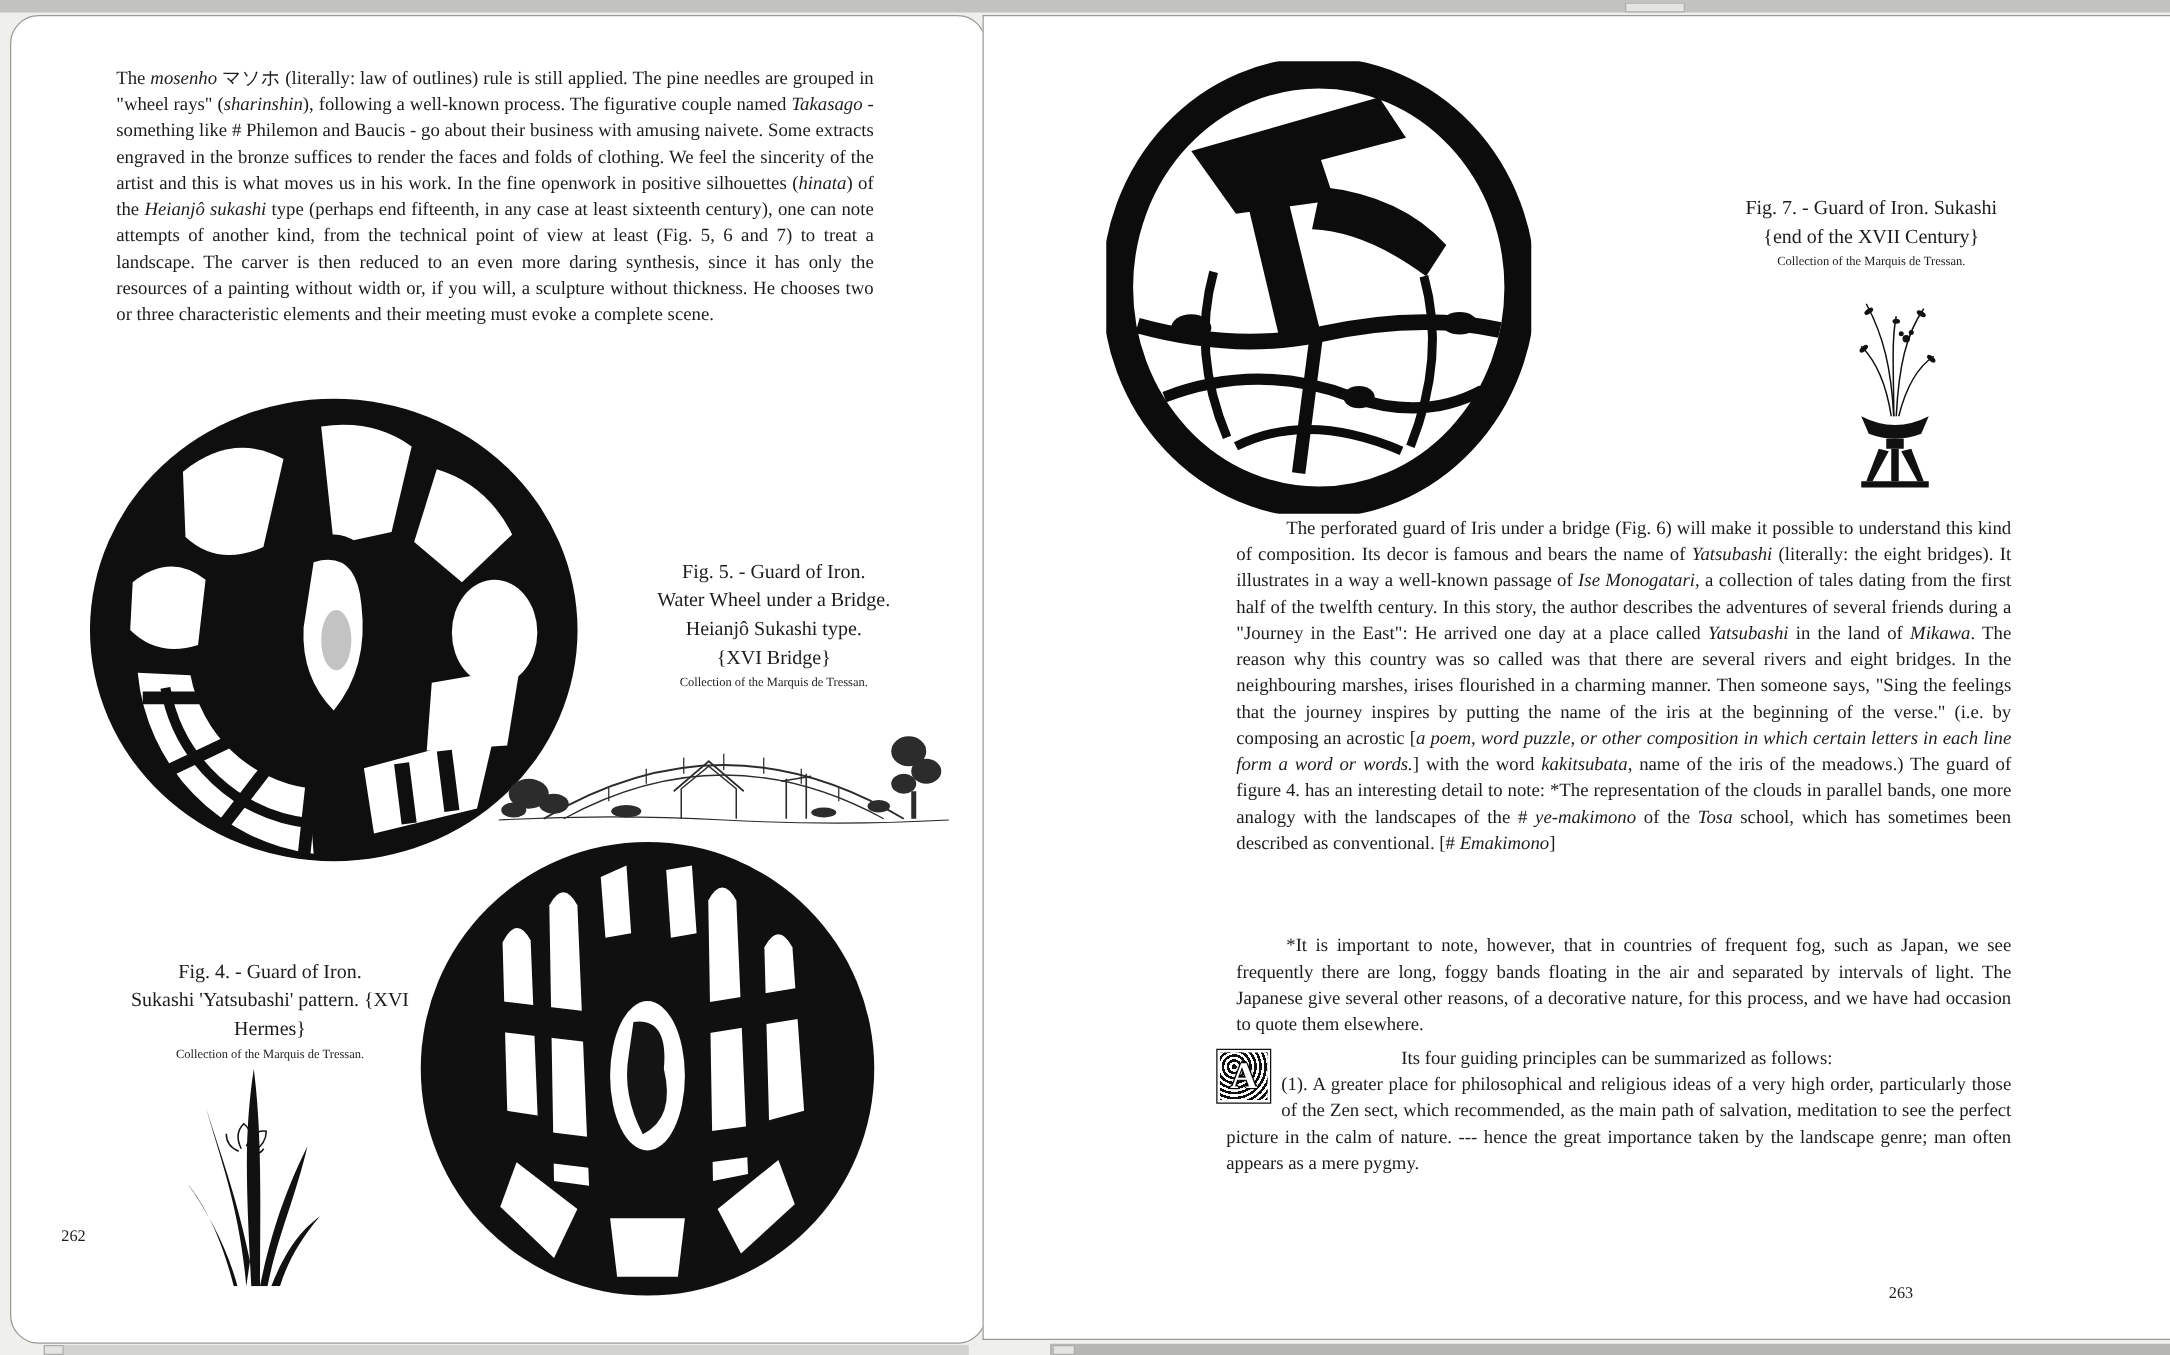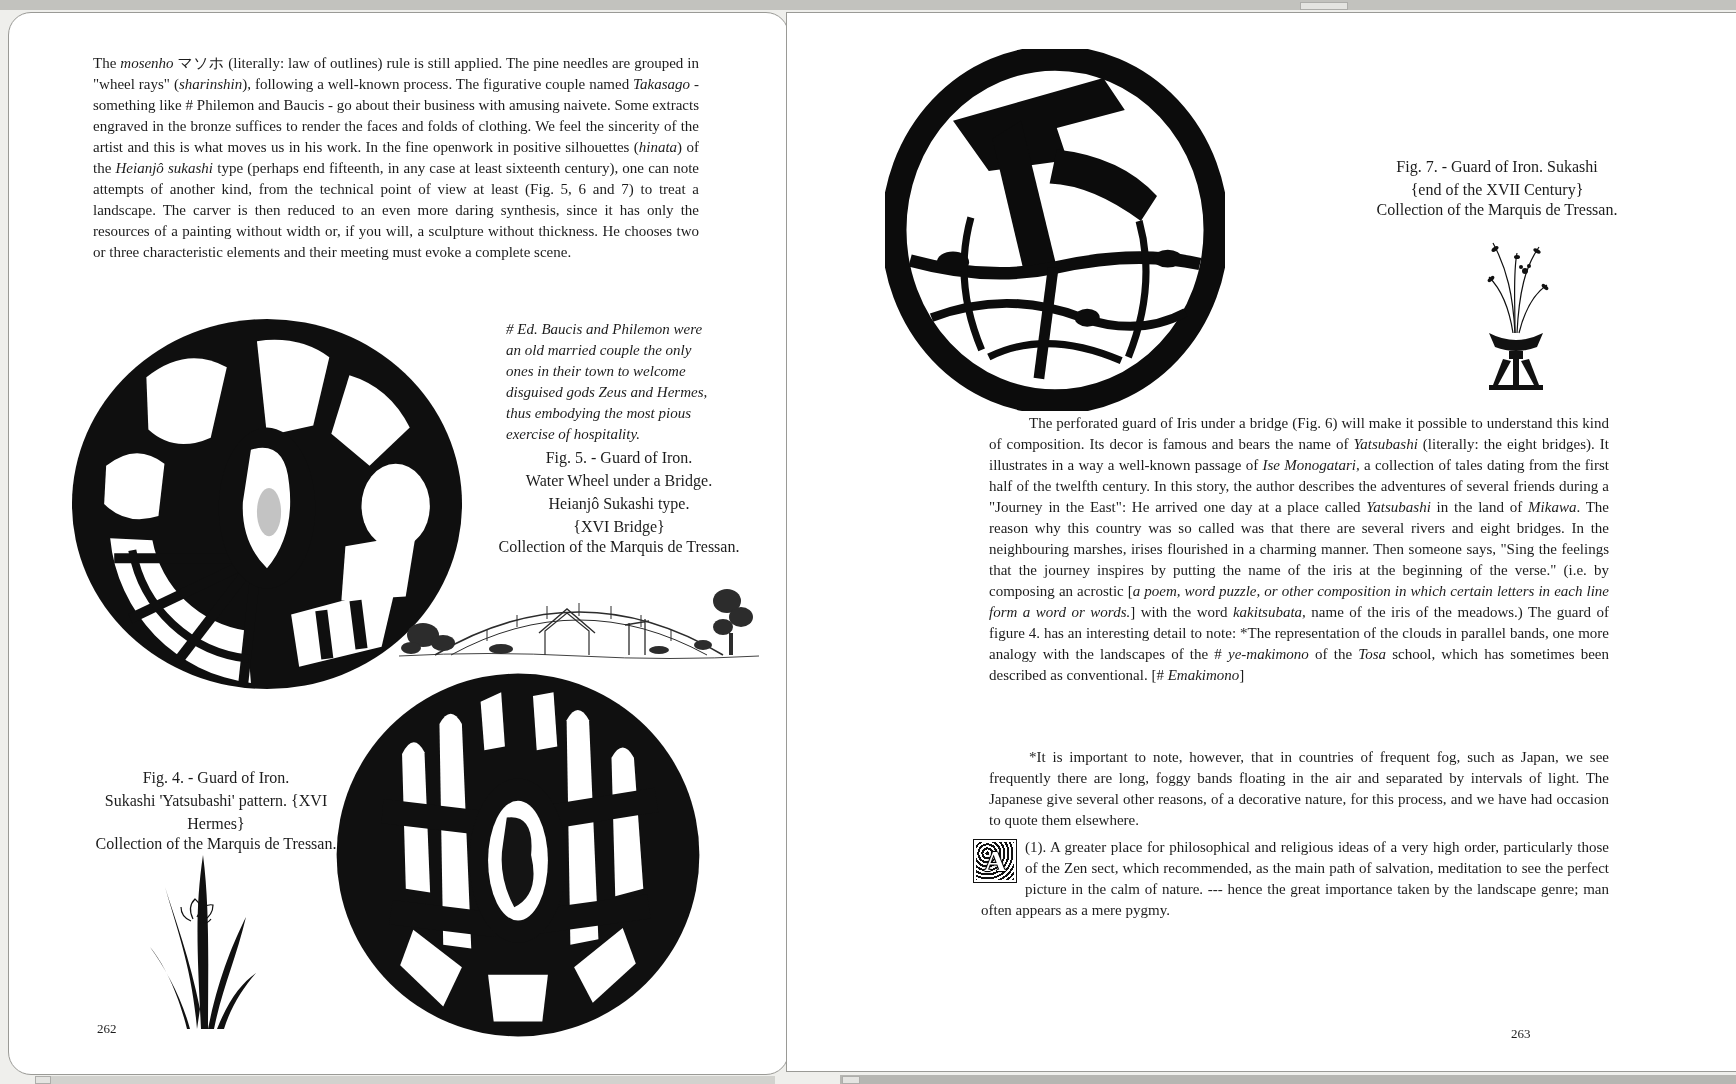--- a/index.html
+++ b/index.html
@@ -18,21 +18,21 @@
   .chrome-strip{background:#c2c2be;}
   .scroll-thumb{background:#e4e4e1;border:1px solid #adadaa;}
   .body-text{
     font-size:15px;line-height:21px;text-align:justify;
   }
   .body-text .it, .it{font-style:italic;}
   .note-text{
     font-size:15px;line-height:21px;font-style:italic;text-align:left;
   }
   .caption{text-align:center;font-size:16px;line-height:23px;}
-  .caption .credit{font-size:16px;line-height:17px;}
+  .caption .credit{font-size:10px;line-height:17px;}
   .pagenum{font-size:13px;}
   .indent1{text-indent:40px;}
   svg{display:block;}
   .dropcap{
     float:left;width:44px;height:44px;margin:2px 8px 0 -8px;
     border:1.5px solid #111;box-sizing:border-box;padding:2px;
     background:#fff;
   }
   .dropcap-inner{
     width:100%;height:100%;position:relative;
@@ -83,21 +83,20 @@
         <line x1="95" y1="122" x2="55" y2="174"></line>
         <line x1="95" y1="122" x2="88" y2="186"></line>
       </g>
       <path d="M33 118 A66 66 0 0 0 91 172" fill="none" stroke="#0f0f0f" stroke-width="4"></path>
       <ellipse cx="100" cy="97" rx="24" ry="40" fill="#0f0f0f"></ellipse>
       <path d="M92 68 Q109 63 111 85 Q114 110 100 127 Q87 114 88 94 Z" fill="#fff"></path>
       <ellipse cx="101" cy="99" rx="6" ry="12" fill="#0f0f0f" opacity="0.25"></ellipse>
     </svg>
   </div>
 
-  <div class="abs note-text" style="left:497px;top:306px;width:204px;"># Ed. Baucis and Philemon were an old married couple the only ones in their town to welcome disguised gods Zeus and Hermes, thus embodying the most pious exercise of hospitality.</div>
 
   <div class="abs caption" style="left:470px;top:433px;width:280px;">
     <div>Fig. 5. - Guard  of Iron.</div>
     <div>Water Wheel under a Bridge.</div>
     <div>Heianjô Sukashi type.</div>
     <div>{XVI Bridge}</div>
     <div class="credit">Collection of the Marquis de Tressan.</div>
   </div>
 
   <div class="abs" style="left:388px;top:540px;width:364px;height:122px;">
@@ -170,21 +169,21 @@
       <path d="M80 182 C92 152 104 137 119 126 C105 142 93 162 87 182 Z"></path>
       <g fill="none" stroke="#111" stroke-width="1.2">
         <path d="M56 72 Q50 60 58 52 Q66 58 62 70"></path>
         <path d="M60 70 Q66 56 76 58 Q76 68 66 74"></path>
         <path d="M54 74 Q44 70 44 60"></path>
         <path d="M62 76 Q70 78 74 72"></path>
       </g>
     </svg>
   </div>
 
-  <div class="abs pagenum" style="left:40px;top:1008px;margin-left:48px;">262</div>
+  <div class="abs pagenum" style="left:40px;top:968px;">262</div>
 </div>
 
 <div class="abs page" style="left:786px;top:12px;width:1050px;height:1060px;border-right:none;">
 
   <div class="abs" style="left:98px;top:36px;width:340px;height:362px;">
     <svg viewBox="0 0 190 202" width="340" height="362">
       <ellipse cx="95" cy="101" rx="90" ry="96" fill="none" stroke="#0c0c0c" stroke-width="14"></ellipse>
       <path d="M38 40 L122 16 L134 34 L96 44 L102 62 L58 68 Z" fill="#0c0c0c"></path>
       <path d="M76 40 L96 122 L78 126 L60 50 Z" fill="#0c0c0c"></path>
       <path d="M96 56 Q132 60 152 82 L143 96 Q116 76 92 75 Z" fill="#0c0c0c"></path>
@@ -239,17 +238,18 @@
   <div class="abs body-text indent1" style="left:202px;top:400px;width:620px;"><span>The perforated guard of Iris under a bridge (Fig. 6) will make it possible to understand this kind of composition. Its decor is famous and bears the name of </span><span class="it">Yatsubashi</span><span> (literally: the eight bridges). It illustrates in a way a well-known passage of </span><span class="it">Ise Monogatari,</span><span> a collection of tales dating from the first half of the twelfth century. In this story, the author describes the adventures of several friends during a "Journey in the East": He arrived one day at a place called </span><span class="it">Yatsubashi</span><span> in the land of </span><span class="it">Mikawa</span><span>. The reason why this country was so called was that there are several rivers and eight bridges. In the neighbouring marshes, irises flourished in a charming manner. Then someone says, "Sing the feelings that the journey inspires by putting the name of the iris at the beginning of the verse." (i.e. by composing an acrostic [</span><span class="it">a poem, word puzzle, or other composition in which certain letters in each line form a word or words.</span><span>] with the word </span><span class="it">kakitsubata</span><span>, name of the iris of the meadows.) The guard of figure 4. has an interesting detail to note: *The representation of the clouds in parallel bands, one more analogy with the landscapes of the # </span><span class="it">ye-makimono</span><span> of the </span><span class="it">Tosa</span><span> school, which has sometimes been described as conventional.  [# </span><span class="it">Emakimono</span><span>]</span></div>
 
   <div class="abs body-text indent1" style="left:202px;top:734px;width:620px;">*It is important to note, however, that in countries of frequent fog, such as Japan, we see frequently there are long, foggy bands floating in the air and separated by intervals of light. The Japanese give several other reasons, of a decorative nature, for this process, and we have had occasion to quote them elsewhere.</div>
 
   <div class="abs" style="left:194px;top:824px;width:628px;">
     <div class="dropcap">
       <div class="dropcap-inner">
         <span>A</span>
       </div>
     </div>
+    <div class="body-text" style="text-indent:96px;clear:none;">Its four guiding principles can be summarized as follows:</div>
     <div class="body-text">(1). A greater place for philosophical and religious ideas of a very high order, particularly those of the Zen sect, which recommended, as the main path of salvation, meditation to see the perfect picture in the calm of nature. --- hence the great importance taken by the landscape genre; man often appears as a mere pygmy.</div>
   </div>
 
   <div class="abs pagenum" style="left:704px;top:1013px;margin-left:20px;">263</div>
 </div>
 
 </body></html>

